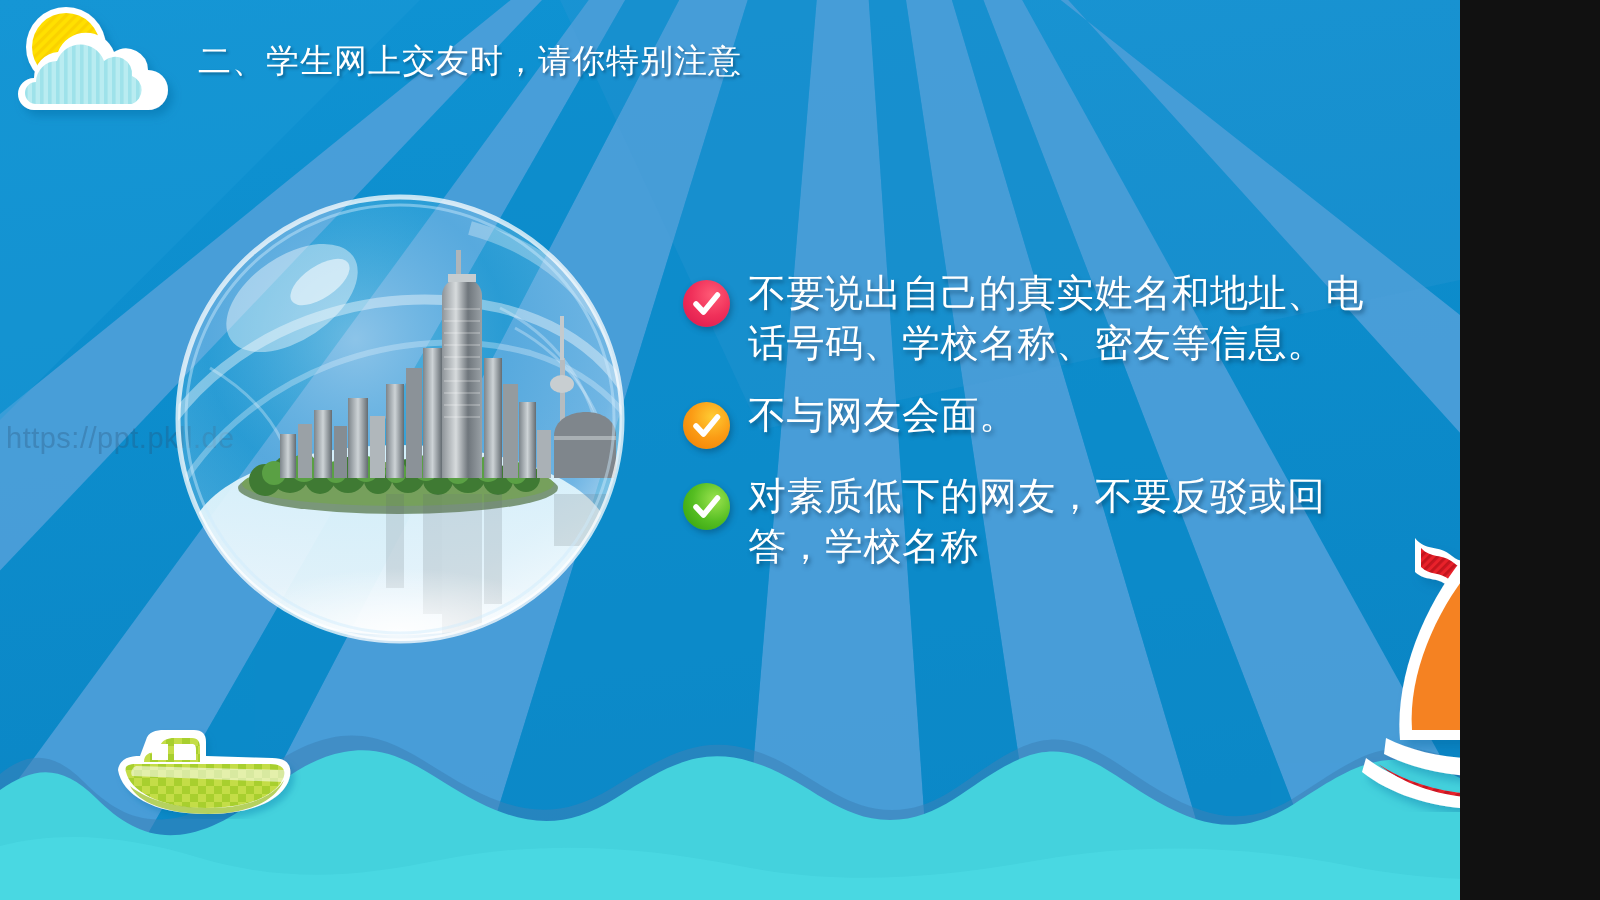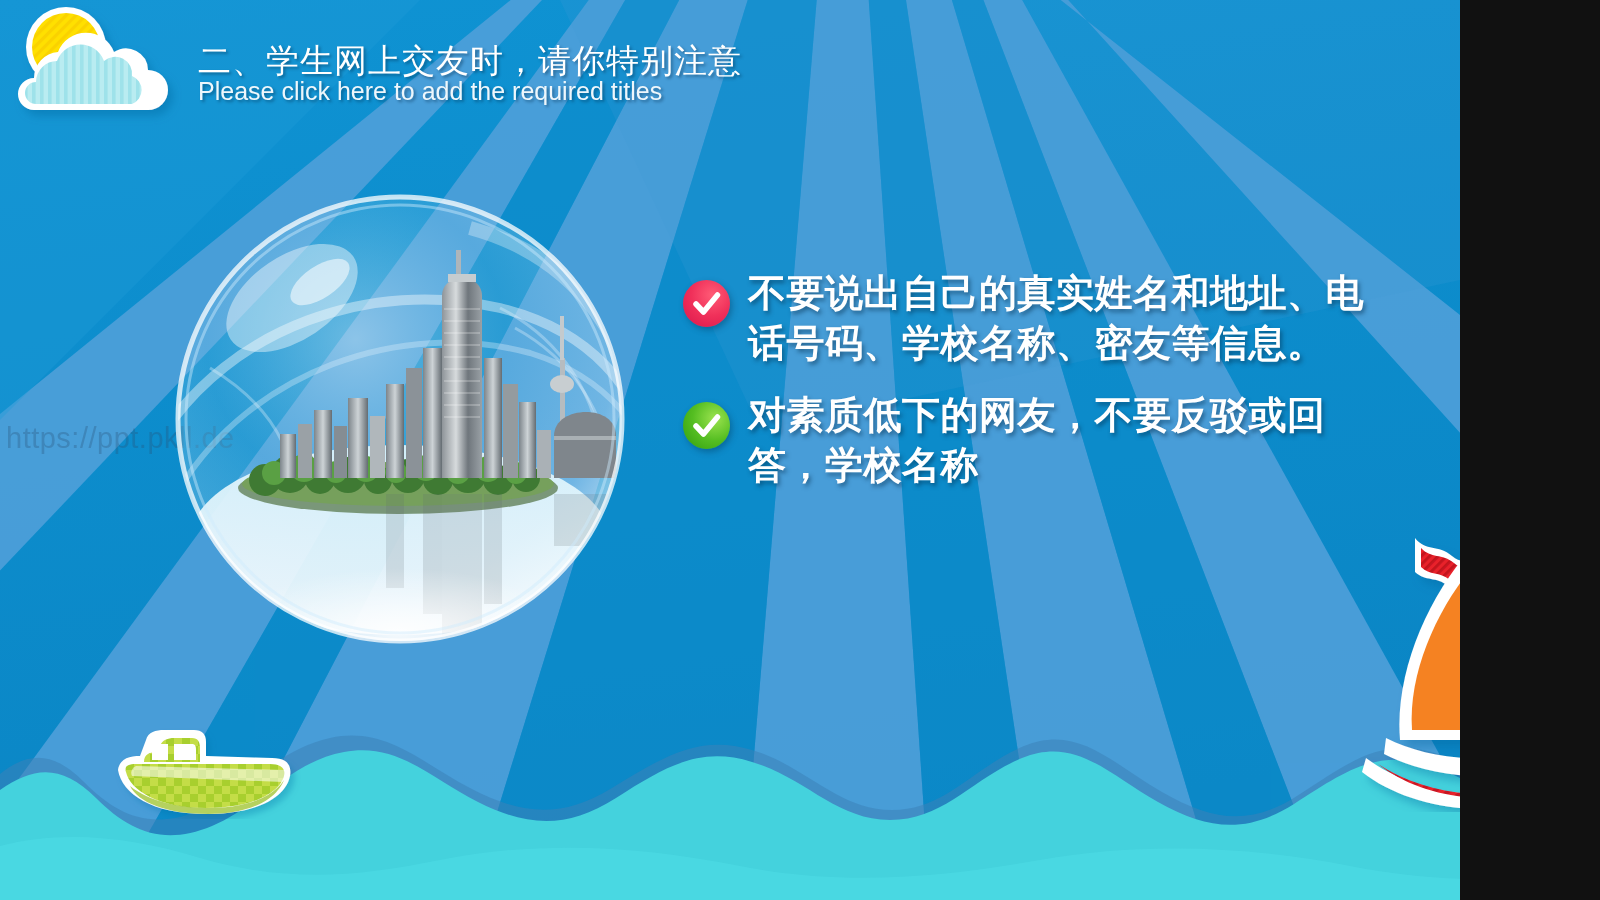--- a/index.html
+++ b/index.html
@@ -46,21 +46,21 @@
     text-shadow:2px 2px 3px rgba(0,40,70,.45);
     font-family:"Liberation Sans","DejaVu Sans",sans-serif;
   }
 
   
   .sphere-wrap{position:absolute;left:170px;top:188px;width:460px;height:462px;z-index:6;}
   .sphere-wrap svg{display:block;width:460px;height:462px;}
 
   
   .bullets{position:absolute;left:683px;top:268px;width:700px;z-index:8;}
-  .bullet{display:flex;align-items:flex-start;margin-bottom:22px;font-weight:bold;}
+  .bullet{display:flex;align-items:flex-start;margin-bottom:22px;}
   .bullet-icon{
     flex:0 0 auto;
     width:47px;height:47px;border-radius:50%;
     margin-right:18px;margin-top:12px;
     position:relative;
     box-shadow:2px 3px 6px rgba(0,40,70,.35);
   }
   .bullet-icon.c-red{background:radial-gradient(circle at 62% 32%,#ff5b76 0%,#f0305a 48%,#d9154a 100%);}
   .bullet-icon.c-orange{background:radial-gradient(circle at 62% 32%,#ffcc33 0%,#fb9c15 48%,#f07c00 100%);}
   .bullet-icon.c-green{background:radial-gradient(circle at 68% 35%,#9ce34f 0%,#55be22 50%,#2f9c0c 100%);}
@@ -149,21 +149,20 @@
         <g>
           <path d="M26,108 a16,16 0 0 1 0,-32 a26,26 0 0 1 24,-26 a30,30 0 0 1 56,0 a22,22 0 0 1 34,18 a20,20 0 0 1 0,40 z" fill="#ffffff"></path>
           <path d="M28,102 a11,11 0 0 1 0,-22 a21,21 0 0 1 21,-21 a25,25 0 0 1 47,0 a17,17 0 0 1 28,15 a15,15 0 0 1 0,28 z" fill="url(#cloudStripe)"></path>
         </g>
       </g>
     </svg>
   </div>
 
   <div class="title-block">
     <div class="title-cn">二、学生网上交友时，请你特别注意</div>
-    <div class="title-en">Please click here to add the required titles</div>
   </div>
 
   <div class="watermark">https://ppt.pkll.de</div>
 
   <div class="sphere-wrap">
     <svg viewBox="0 0 460 462" aria-hidden="true">
       <defs>
         <radialGradient id="bubbleBody" cx="40%" cy="32%" r="75%">
           <stop offset="0%" stop-color="#eaf8ff" stop-opacity="0.42"></stop>
           <stop offset="45%" stop-color="#8fd2f2" stop-opacity="0.22"></stop>
@@ -302,20 +301,28 @@
 
     <div class="bullet">
       <span class="bullet-icon c-red">
         <svg viewBox="0 0 47 47" aria-hidden="true">
           <path d="M13 24 L20.5 32 L34.5 15" fill="none" stroke="#ffffff" stroke-width="5.5" stroke-linecap="round" stroke-linejoin="round"></path>
         </svg>
       </span>
       <span class="bullet-text">不要说出自己的真实姓名和地址、电话号码、学校名称、密友等信息。</span>
     </div>
 
+    <div class="bullet">
+      <span class="bullet-icon c-orange">
+        <svg viewBox="0 0 47 47" aria-hidden="true">
+          <path d="M13 24 L20.5 32 L34.5 15" fill="none" stroke="#ffffff" stroke-width="5.5" stroke-linecap="round" stroke-linejoin="round"></path>
+        </svg>
+      </span>
+      <span class="bullet-text">不与网友会面。</span>
+    </div>
 
     <div class="bullet">
       <span class="bullet-icon c-green">
         <svg viewBox="0 0 47 47" aria-hidden="true">
           <path d="M13 24 L20.5 32 L34.5 15" fill="none" stroke="#ffffff" stroke-width="5.5" stroke-linecap="round" stroke-linejoin="round"></path>
         </svg>
       </span>
       <span class="bullet-text">对素质低下的网友，不要反驳或回答，学校名称</span>
     </div>
 

